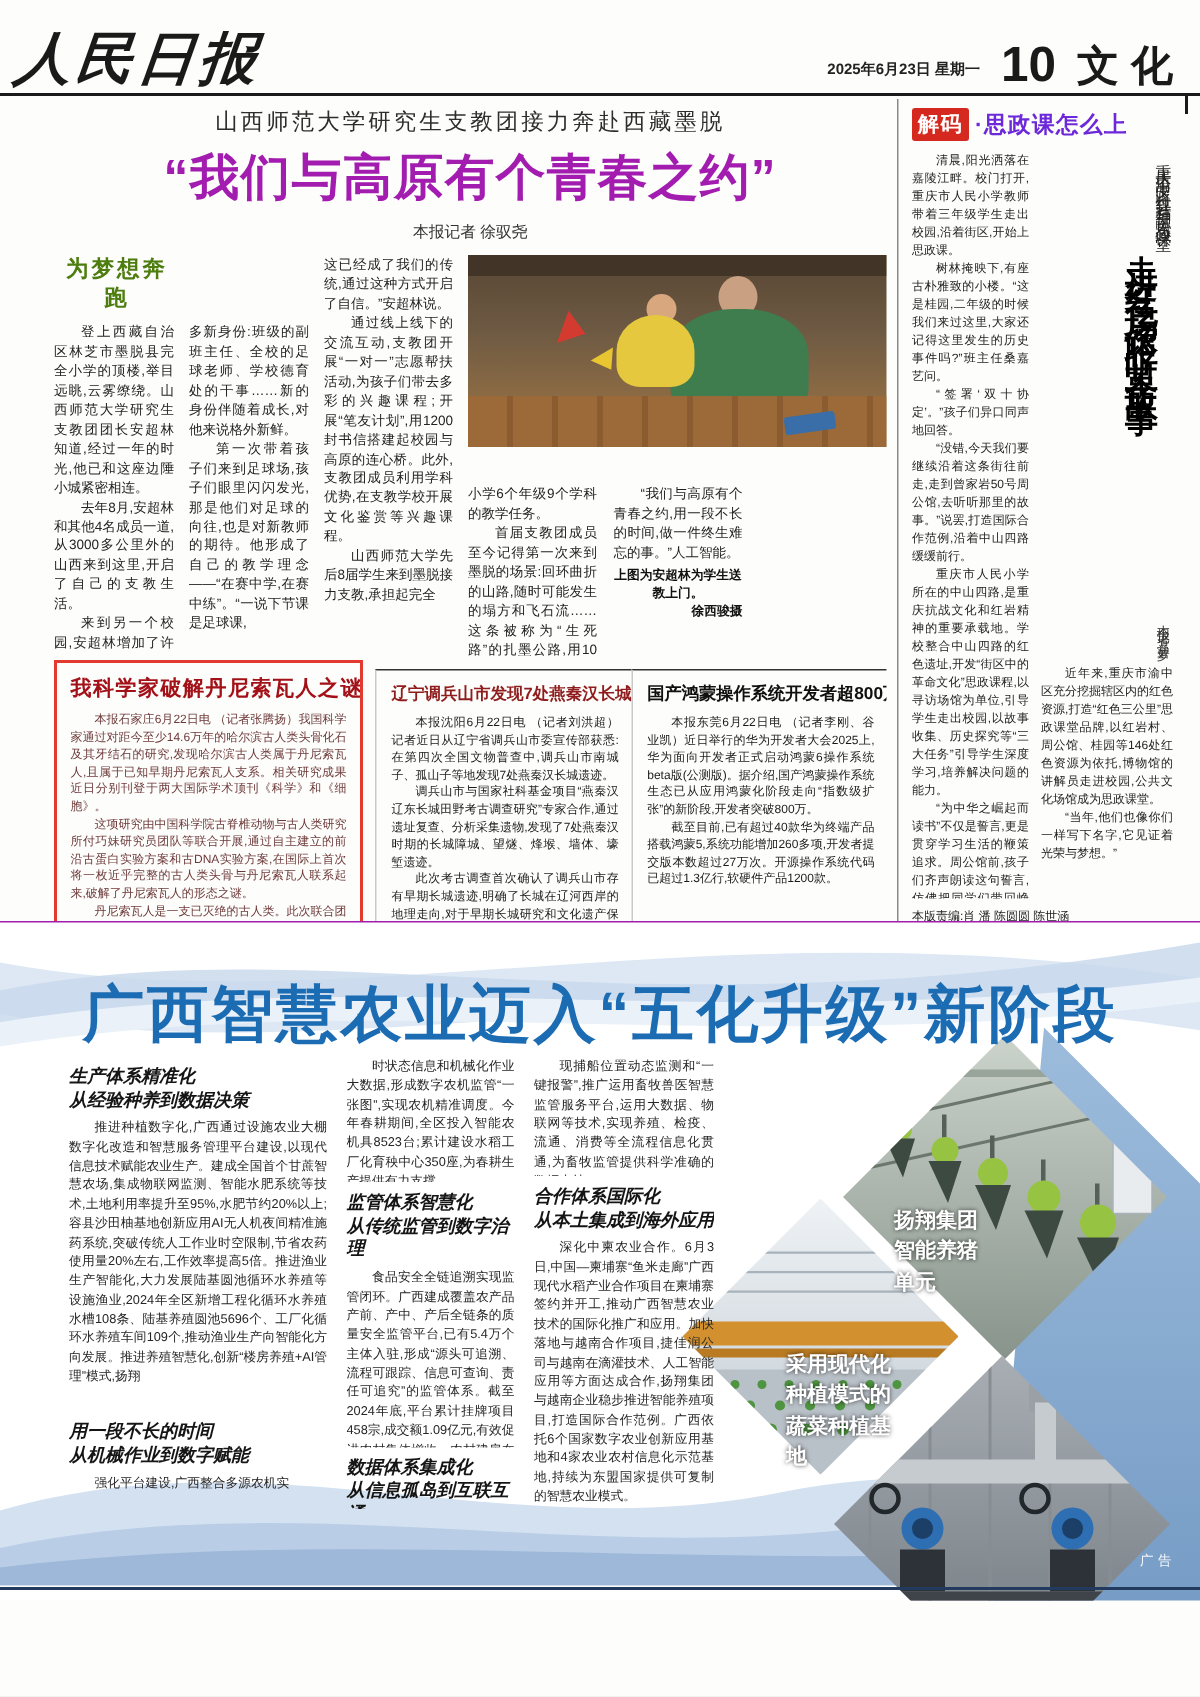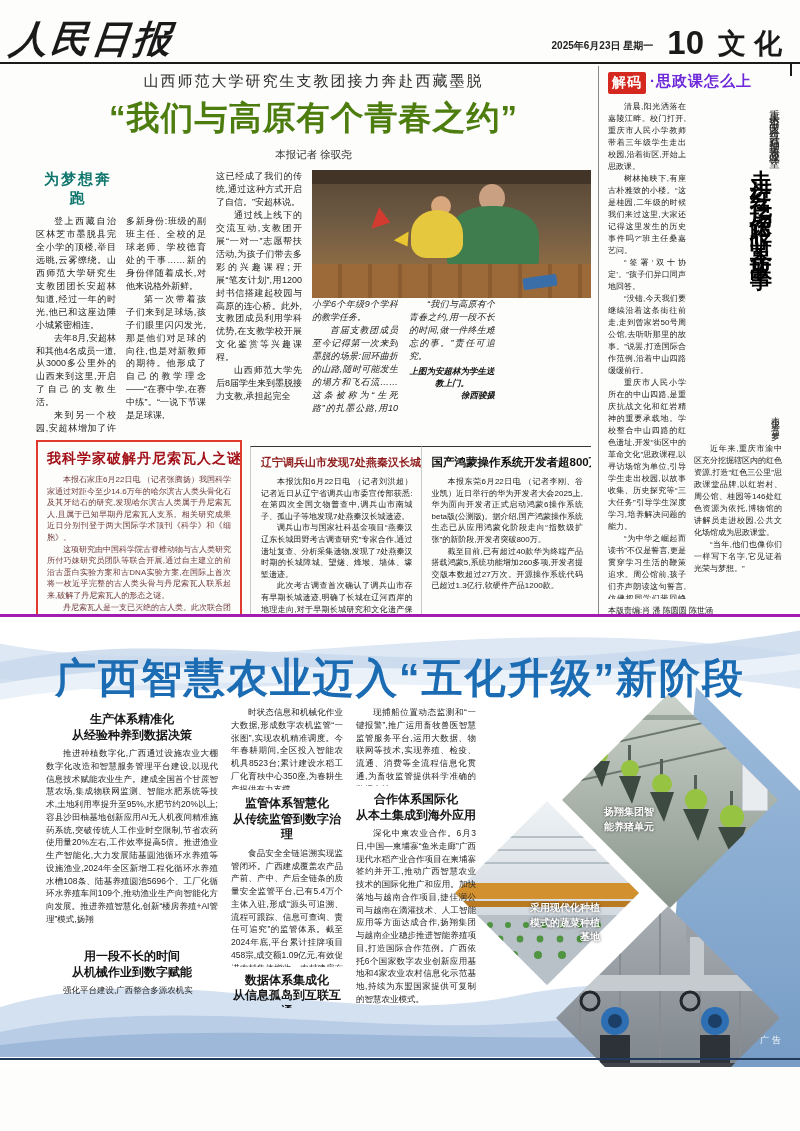--- a/index.html
+++ b/index.html
@@ -15,94 +15,94 @@
               font-size:38px; letter-spacing:3px; transform:skewX(-6deg); line-height:1; }
   .hdr-right { margin-left:auto; display:flex; align-items:flex-end; gap:14px; }
   .hdr-date { font-size:10px; font-weight:bold; color:#222; padding-bottom:5px; }
   .hdr-page { font-size:33px; font-weight:bold; line-height:0.9; }
   .hdr-section { font-size:28px; font-weight:bold; letter-spacing:8px; line-height:0.95; }
   .hdr-tail { position:absolute; right:8px; bottom:-14px; width:2px; height:14px; background:#1a1a1a; }
   
   .top { height:550px; display:flex; padding:2px 12px 0 36px; }
   .main-left { width:555px; }
   .kicker { text-align:center; font-size:15px; letter-spacing:2px; color:#2d2d2d; margin-top:6px; }
-  .headline { text-align:center; font-size:33px; font-weight:900; letter-spacing:1px; margin-top:5px; color:#4d7c0f; }
+  .headline { text-align:center; font-size:33px; font-weight:900; letter-spacing:1px; margin-top:5px; color:#a21caf; }
   .byline { text-align:center; font-size:10.5px; color:#333; margin:7px 0 8px; }
   .body-flex { display:flex; gap:10px; height:258px; }
   .bp { font-size:9px; line-height:1.44; text-align:justify; text-indent:2em; color:#222; }
   .noind { text-indent:0; }
   .lg { width:170px; }
-  .crosshead { color:#0f766e; font-weight:bold; font-size:15px; letter-spacing:2px; width:84px; text-align:center; margin-bottom:7px; }
+  .crosshead { color:#4d7c0f; font-weight:bold; font-size:15px; letter-spacing:2px; width:84px; text-align:center; margin-bottom:7px; }
   .lg-cols { column-count:2; column-gap:10px; column-fill:auto; height:230px; overflow:hidden; }
   .midcol { width:86px; height:256px; overflow:hidden; }
   .rg { width:279px; }
   .photo { width:279px; height:128px; position:relative; overflow:hidden;
            background:linear-gradient(180deg,#584634 0%,#6e5a43 40%,#8a6a44 72%,#96713f 100%); }
   .ph-beam { position:absolute; left:0; top:0; width:100%; height:14px; background:#423527; }
   .ph-table { position:absolute; left:0; bottom:0; width:100%; height:34px;
               background:repeating-linear-gradient(90deg,#9c6a38 0 26px,#8a5c2f 26px 30px); }
   .ph-adult { position:absolute; right:52px; bottom:26px; width:92px; height:66px; background:#3f7d4e; border-radius:46% 46% 18% 18%; }
   .ph-adult-head { position:absolute; right:86px; bottom:86px; width:26px; height:28px; background:#caa083; border-radius:50%; }
   .ph-child { position:absolute; right:128px; bottom:40px; width:52px; height:48px; background:#e6c83e; border-radius:50% 50% 30% 30%; }
   .ph-child-head { position:absolute; right:140px; bottom:82px; width:20px; height:20px; background:#d8a77e; border-radius:50%; }
   .ph-plane-red { position:absolute; left:56px; top:38px; width:0; height:0;
                   border-left:14px solid transparent; border-right:6px solid transparent; border-bottom:18px solid #d43b30; transform:rotate(-18deg); }
   .ph-plane-yellow { position:absolute; left:84px; top:60px; width:0; height:0;
                   border-left:10px solid transparent; border-right:5px solid transparent; border-bottom:14px solid #e8c531; transform:rotate(24deg); }
   .ph-blue-item { position:absolute; right:34px; bottom:10px; width:34px; height:12px; background:#3a6ea8; transform:rotate(-8deg); border-radius:2px; }
-  .rg-cols { display:flex; gap:11px; margin-top:0;font-style:italic; }
+  .rg-cols { display:flex; gap:11px; margin-top:25px; }
   .rgc { width:86px; height:118px; overflow:hidden; }
   .cap { font-size:8.5px; font-weight:bold; text-align:center; color:#111; margin-top:3px; }
   .credit { font-size:8.5px; font-weight:bold; text-align:right; color:#111; }
   
   .news-row { display:flex; margin-top:12px; height:184px; }
   .nbx-h { font-weight:bold; text-align:center; white-space:nowrap; margin-bottom:6px; }
   .nbx p { font-size:8px; line-height:1.45; text-align:justify; text-indent:2em; }
   .nb1 { width:206px; border:2px solid #e23a2e; padding:8px 9px; height:180px; overflow:hidden; }
   .nb1 .nbx-h { font-size:14px; color:#a31118; letter-spacing:1px; }
   .nb1 p { color:#6d3a3a; }
   .nb2,.nb3 { flex:1; border-top:1px solid #333; margin-top:6px; padding:8px 8px 0 10px; height:174px; overflow:hidden; }
   .nb2 { border-left:1px solid #c9c9c9; margin-left:8px; }
   .nb3 { border-left:1px solid #c9c9c9; }
   .nb2 .nbx-h { font-size:11px; color:#8f1d1d; }
   .nb3 .nbx-h { font-size:11.5px; color:#101010; }
   
   .sidebar { width:191px; margin-left:7px; border-left:1px solid #8a8a8a; padding:6px 0 0 9px; display:flex; flex-direction:column; }
-  .sb-head { display:flex; align-items:flex-start; gap:4px; margin-bottom:7px; }
+  .sb-head { display:flex; align-items:center; gap:4px; margin-bottom:7px; }
   .sb-logo { background:#d5281e; color:#fff; font-weight:bold; font-size:14px; padding:2px 4px; border-radius:2px; letter-spacing:1px; }
   .sb-topic { color:#6d28d9; font-weight:bold; font-size:15px; letter-spacing:1px; }
   .sb-body { display:flex; gap:8px; flex:1; }
   .sb-c1 { width:78px; height:498px; overflow:hidden; }
   .sb-c1 p, .sb-c2t p { font-size:8px; line-height:1.5; text-align:justify; text-indent:2em; color:#222; }
   .sb-c2 { width:88px; display:flex; flex-direction:column; }
   .vblock { writing-mode:vertical-rl; height:334px; display:flex; }
   .v-kick { font-size:10.5px; letter-spacing:3px; color:#222; padding-left:4px; }
   .v-head { font-size:22px; font-weight:900; letter-spacing:9px; color:#000; margin-left:4px; margin-right:6px; }
   .v-by { font-size:8.5px; color:#333; letter-spacing:2px; padding-inline-start:150px; }
   .sb-c2t { height:150px; overflow:hidden; margin-top:8px; }
   .editors { font-size:8px; color:#222; margin-top:6px; padding-bottom:4px; }
   
-  .ad { height:453px; border-top:3px solid #a21caf; position:relative; background:#fff; overflow:hidden; }
+  .ad { height:453px; border-top:1px solid #a21caf; position:relative; background:#fff; overflow:hidden; }
   .wave-top { position:absolute; top:0; left:0; z-index:0; }
   .wave-bottom { position:absolute; bottom:10px; left:0; z-index:0; }
   .ad-head { position:relative; z-index:2; text-align:center; font-size:41px; font-weight:900;
              color:#1b6cb3; letter-spacing:2px; margin-top:34px; }
   .ad-intro { position:relative; z-index:2; width:452px; margin:16px 0 12px 48px; font-size:10px;
               font-weight:bold; color:#2b2b2b; line-height:1.75; text-align:justify; text-indent:2em; }
   .ad-cols { position:relative; z-index:2; display:flex; gap:13px; padding-left:46px; }
   .ad-col { height:302px; overflow:hidden; }
   .ac-a { width:172px; } .ac-b { width:112px; } .ac-c { width:120px; }
-  .ad-st { font-size:12px; font-weight:bold; text-align:center; color:#151515; line-height:1.3; margin:6px 0 4px; }
+  .ad-st { font-size:12px; font-weight:bold; color:#151515; line-height:1.3; margin:6px 0 4px;font-style:italic; }
   .ad-col p { font-size:8.5px; line-height:1.5; text-align:justify; text-indent:2em; color:#262626; }
   .cut { overflow:hidden; }
   .h196 { height:196px; } .h16 { height:16px; } .h84 { height:84px; } .h120 { height:120px; }
   .h80 { height:80px; } .h178 { height:178px; }
   .diamond-svg { position:absolute; right:0; top:70px; width:350px; height:447px; z-index:1; }
-  .dcap { position:absolute; z-index:3; color:#fff; font-size:10px; font-weight:bold; line-height:1.45;
-          text-align:right; text-shadow:0 0 3px rgba(0,0,0,0.75); }
+  .dcap { position:absolute; z-index:3; color:#fff; font-size:14px; font-weight:bold; line-height:1.45;
+          text-align:left; text-shadow:0 0 3px rgba(0,0,0,0.75); }
   .dcap1 { left:596px; top:188px; width:58px; }
   .dcap2 { left:524px; top:284px; width:76px; }
   .dcap3 { left:548px; top:464px; width:66px; }
   .ad-mark { position:absolute; right:16px; bottom:20px; z-index:3; color:#f2f6fa; font-size:9px; letter-spacing:3px; }
   .bottom-rule { position:absolute; left:0; right:0; bottom:7px; height:2px; background:#223a5e; z-index:2; }
 </style>
 </head>
 <body>
 
 <div class="page">
@@ -152,21 +152,21 @@
             <div class="ph-child"></div>
             <div class="ph-table"></div>
             <div class="ph-blue-item"></div>
           </div>
           <div class="rg-cols">
             <div class="rgc">
               <p class="bp noind">小学6个年级9个学科的教学任务。</p>
               <p class="bp">首届支教团成员至今记得第一次来到墨脱的场景:回环曲折的山路,随时可能发生的塌方和飞石流……这条被称为“生死路”的扎墨公路,用10小时的颠簸给他们上了进藏第一课。</p>
             </div>
             <div class="rgc">
-              <p class="bp">“我们与高原有个青春之约,用一段不长的时间,做一件终生难忘的事。”责任可追究。</p>
+              <p class="bp">“我们与高原有个青春之约,用一段不长的时间,做一件终生难忘的事。”人工智能。</p>
               <p class="cap">上图为安超林为学生送教上门。</p>
               <p class="credit">徐西骏摄</p>
             </div>
           </div>
         </div>
       </div>
 
       <div class="news-row">
         <div class="nbx nb1">
           <div class="nbx-h">我科学家破解丹尼索瓦人之谜</div>

